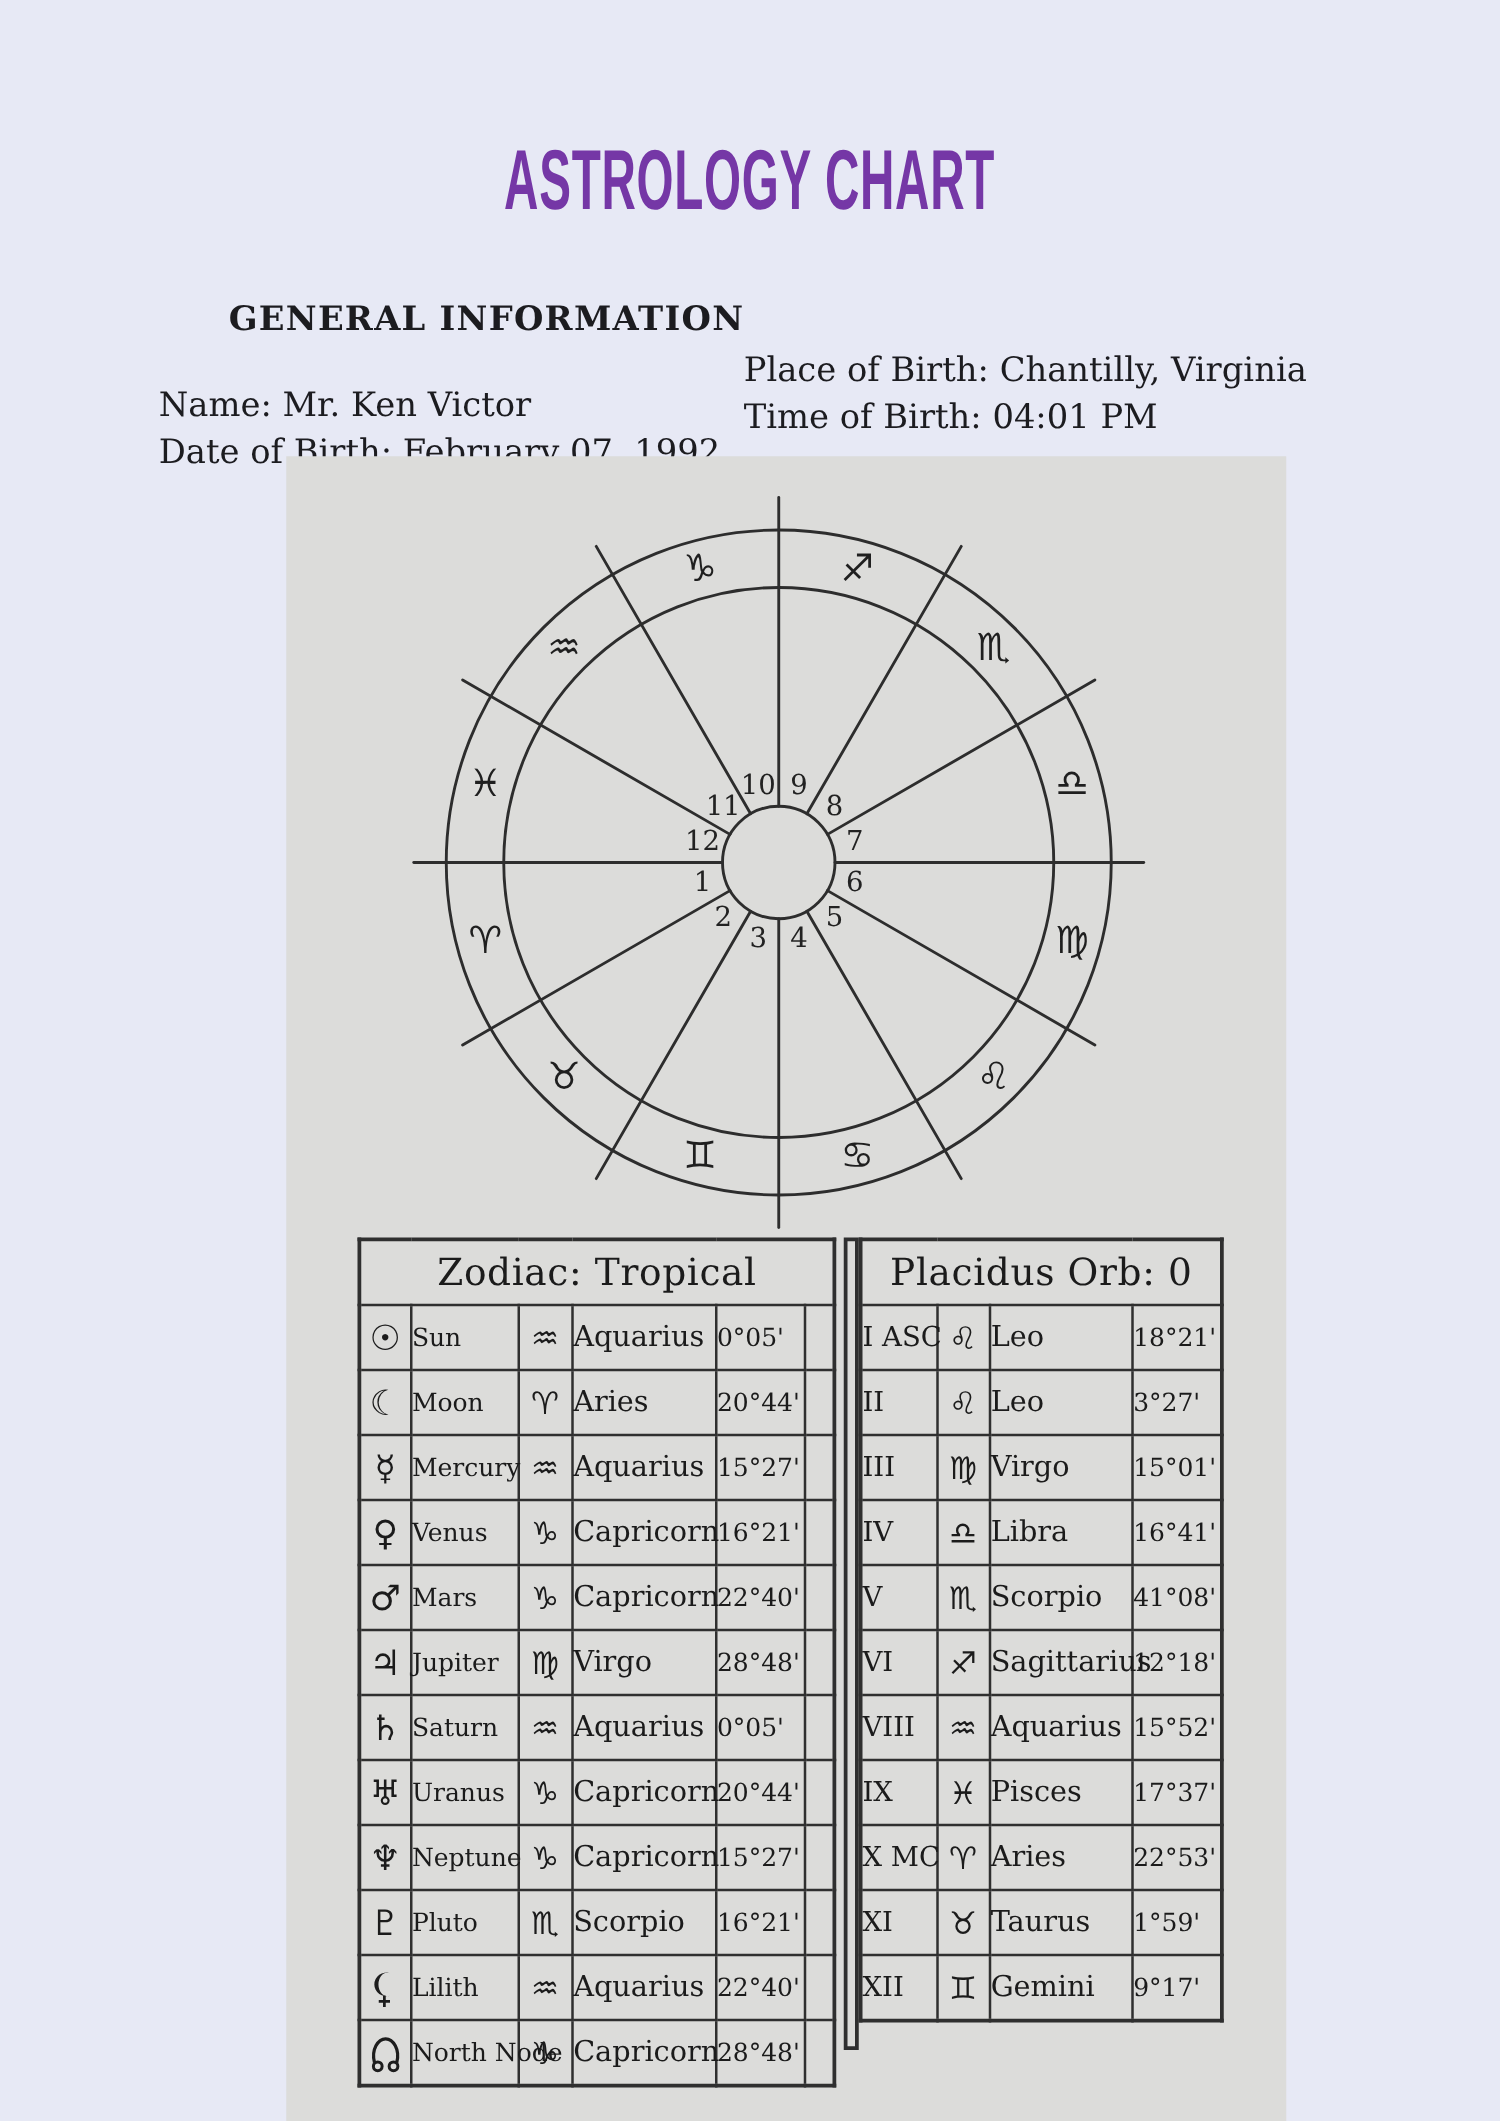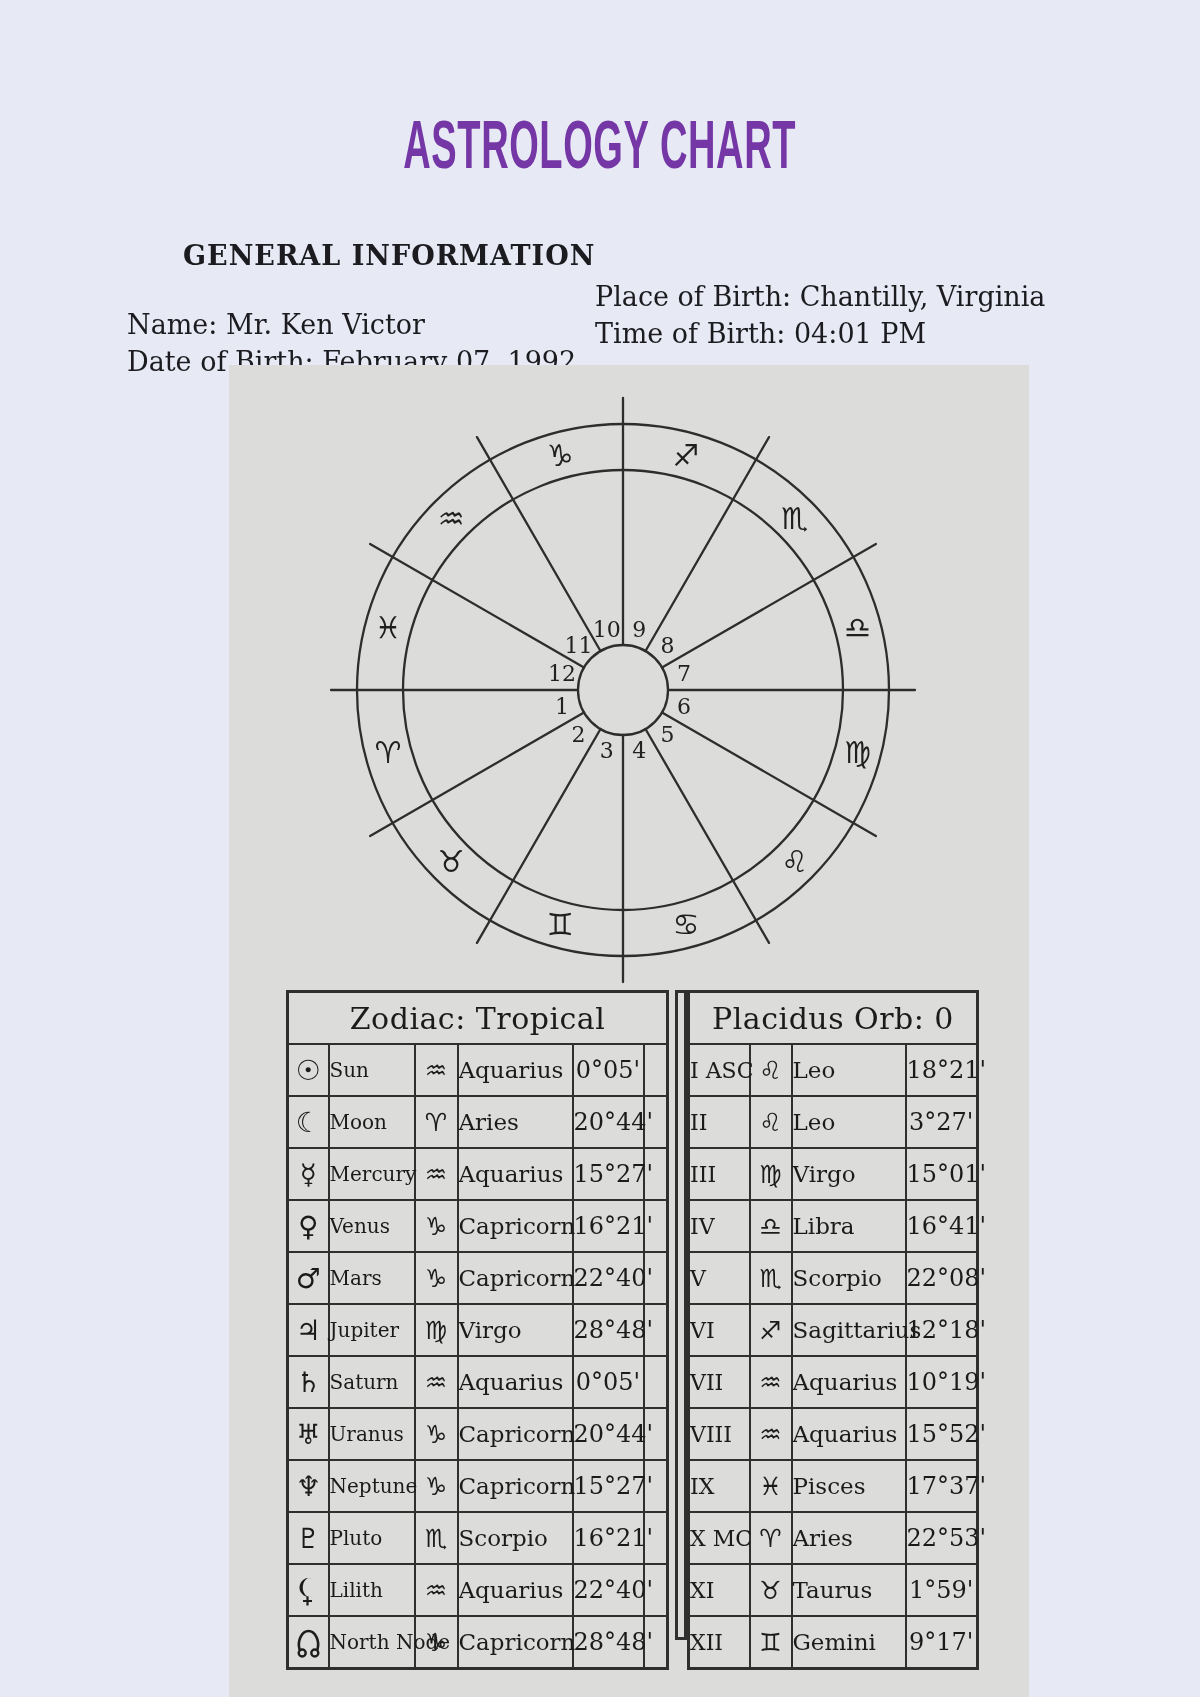--- a/index.html
+++ b/index.html
@@ -56,21 +56,21 @@
     text-align:center; vertical-align:middle;
     font-family:"DejaVu Sans","Liberation Sans",sans-serif; font-size:28px;
   }
   td.c-sicon{
     text-align:center; vertical-align:middle;
     font-family:"DejaVu Sans","Liberation Sans",sans-serif; font-size:25px;
   }
   td.c-name{font-size:20px; padding-left:8px; white-space:nowrap;}
   td.c-name.small{font-size:20px;margin-left:37px;}
   td.c-sname{font-size:23px; padding-left:9px; white-space:nowrap;margin-top:44px;}
-  td.c-deg{font-size:24px; padding-left:6px; white-space:nowrap;text-align:center;}
+  td.c-deg{font-size:20px; padding-left:6px; white-space:nowrap;}
   td.c-house{font-size:22px; padding-left:8px; white-space:nowrap;}
   td.c-empty{padding:0;}
   #planets-table{left:57px; top:625px; width:380px;}
   #houses-table{left:458px; top:625px; width:289px;}
   .gap-strip{
     position:absolute; left:446px; top:625px; width:12px; height:650px;
     box-sizing:border-box; background:transparent;
   }
   .mini-icon{vertical-align:middle;}
 </style>
@@ -298,35 +298,29 @@
           <tr>
             <td class="c-house">IV</td>
             <td class="c-sicon">♎</td>
             <td class="c-sname">Libra</td>
             <td class="c-deg">16°41'</td>
           </tr>
           <tr>
             <td class="c-house">V</td>
             <td class="c-sicon">♏</td>
             <td class="c-sname">Scorpio</td>
-            <td class="c-deg">22°08'</td>
+            <td class="c-deg">41°08'</td>
           </tr>
           <tr>
             <td class="c-house">VI</td>
             <td class="c-sicon">♐</td>
             <td class="c-sname">Sagittarius</td>
             <td class="c-deg">12°18'</td>
           </tr>
           <tr>
-            <td class="c-house">VII</td>
-            <td class="c-sicon">♒</td>
-            <td class="c-sname">Aquarius</td>
-            <td class="c-deg">10°19'</td>
-          </tr>
-          <tr>
             <td class="c-house">VIII</td>
             <td class="c-sicon">♒</td>
             <td class="c-sname">Aquarius</td>
             <td class="c-deg">15°52'</td>
           </tr>
           <tr>
             <td class="c-house">IX</td>
             <td class="c-sicon">♓</td>
             <td class="c-sname">Pisces</td>
             <td class="c-deg">17°37'</td>

